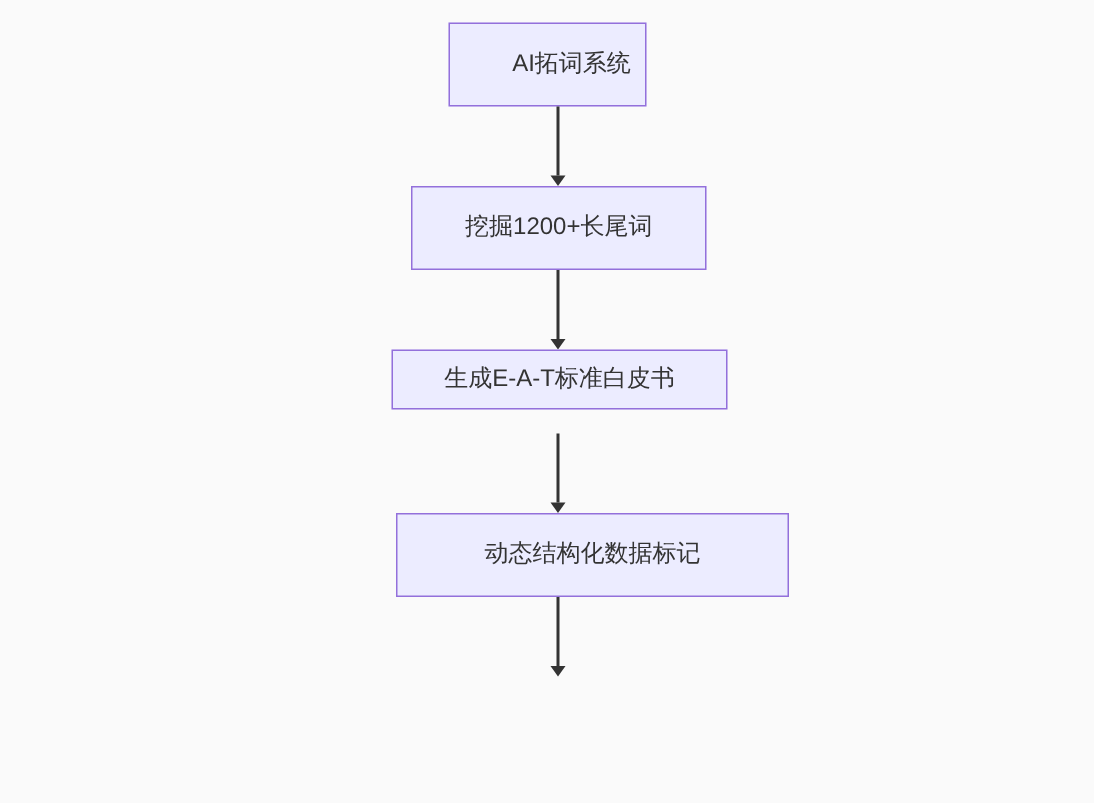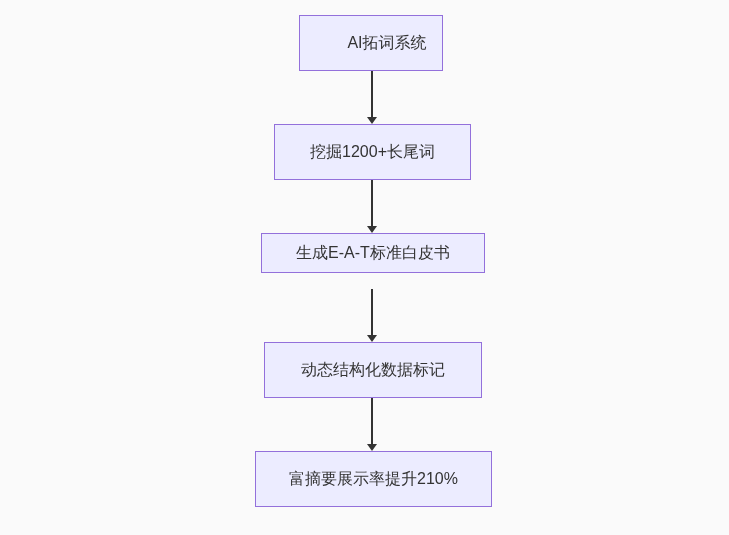--- a/index.html
+++ b/index.html
@@ -26,24 +26,24 @@
     border: 1px solid #9370db;
     color: #333333;
     font-size: 16px;
     line-height: 1;
     display: flex;
     align-items: center;
     justify-content: center;
     text-align: center;
     white-space: nowrap;
   }
-  .flow-node.n0 { left: 299px; top: 15px;  width: 144px; height: 56px; padding-left: 32px; }
+  .flow-node.n0 { left: 299px; top: 15px;  width: 132px; height: 56px; padding-left: 32px; }
   .flow-node.n1 { left: 274px; top: 124px; width: 197px; height: 56px; }
   .flow-node.n2 { left: 261px; top: 233px; width: 224px; height: 40px; }
-  .flow-node.n3 { left: 264px; top: 342px; width: 218px; height: 56px; }
+  .flow-node.n3 { left: 264px; top: 342px; width: 262px; height: 56px; }
   .flow-node.n4 { left: 255px; top: 451px; width: 237px; height: 56px; }
 
   .flow-arrow {
     position: absolute;
     left: 366px;
     width: 12px;
     display: flex;
     flex-direction: column;
     align-items: center;
   }
@@ -98,17 +98,14 @@
 
   <div class="flow-node n3">
     <span>动态结构化数据标记</span>
   </div>
 
   <div class="flow-arrow a3">
     <div class="shaft"></div>
     <div class="head"></div>
   </div>
 
-  <div class="flow-node n4">
-    <span>富摘要展示率提升210%</span>
-  </div>
 
 </div>
 
 </body></html>

